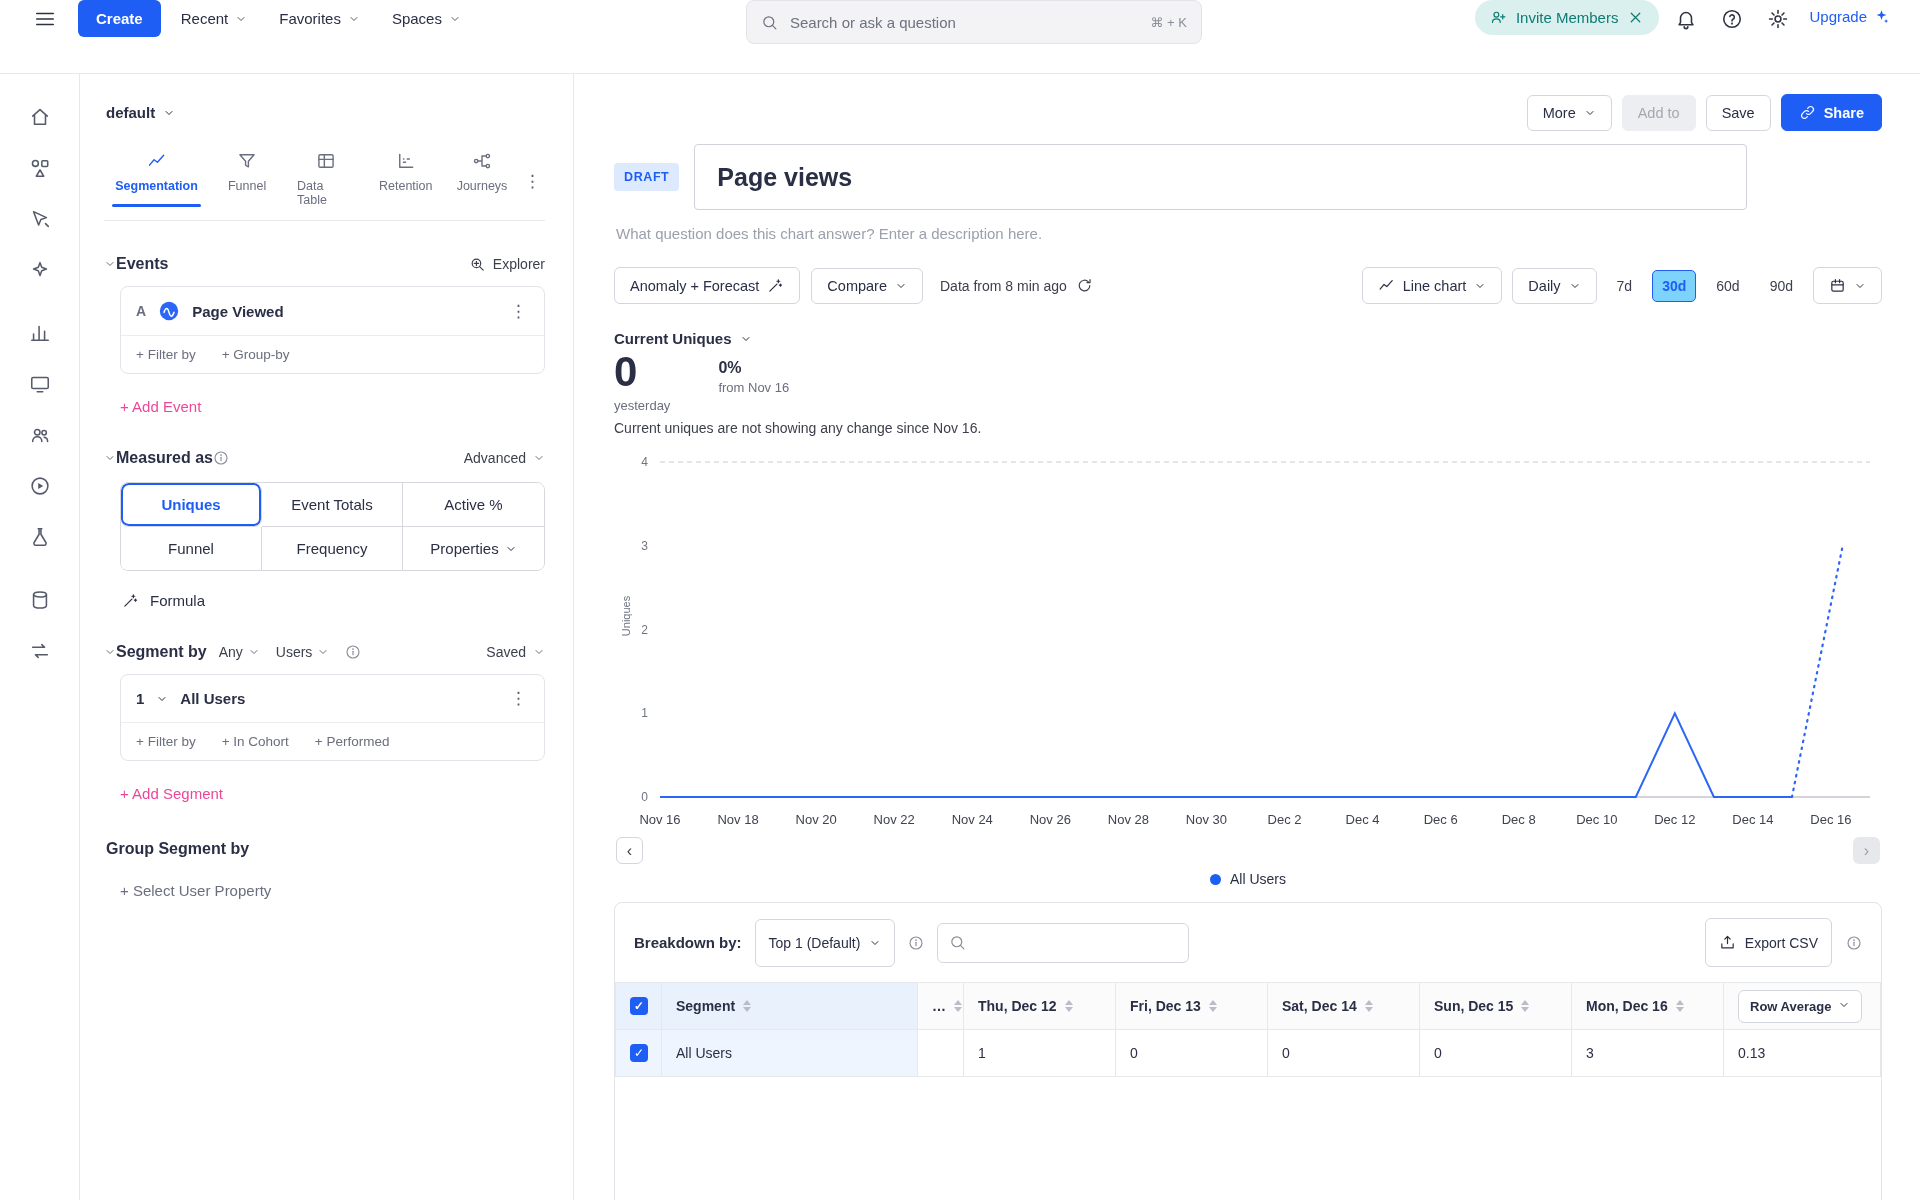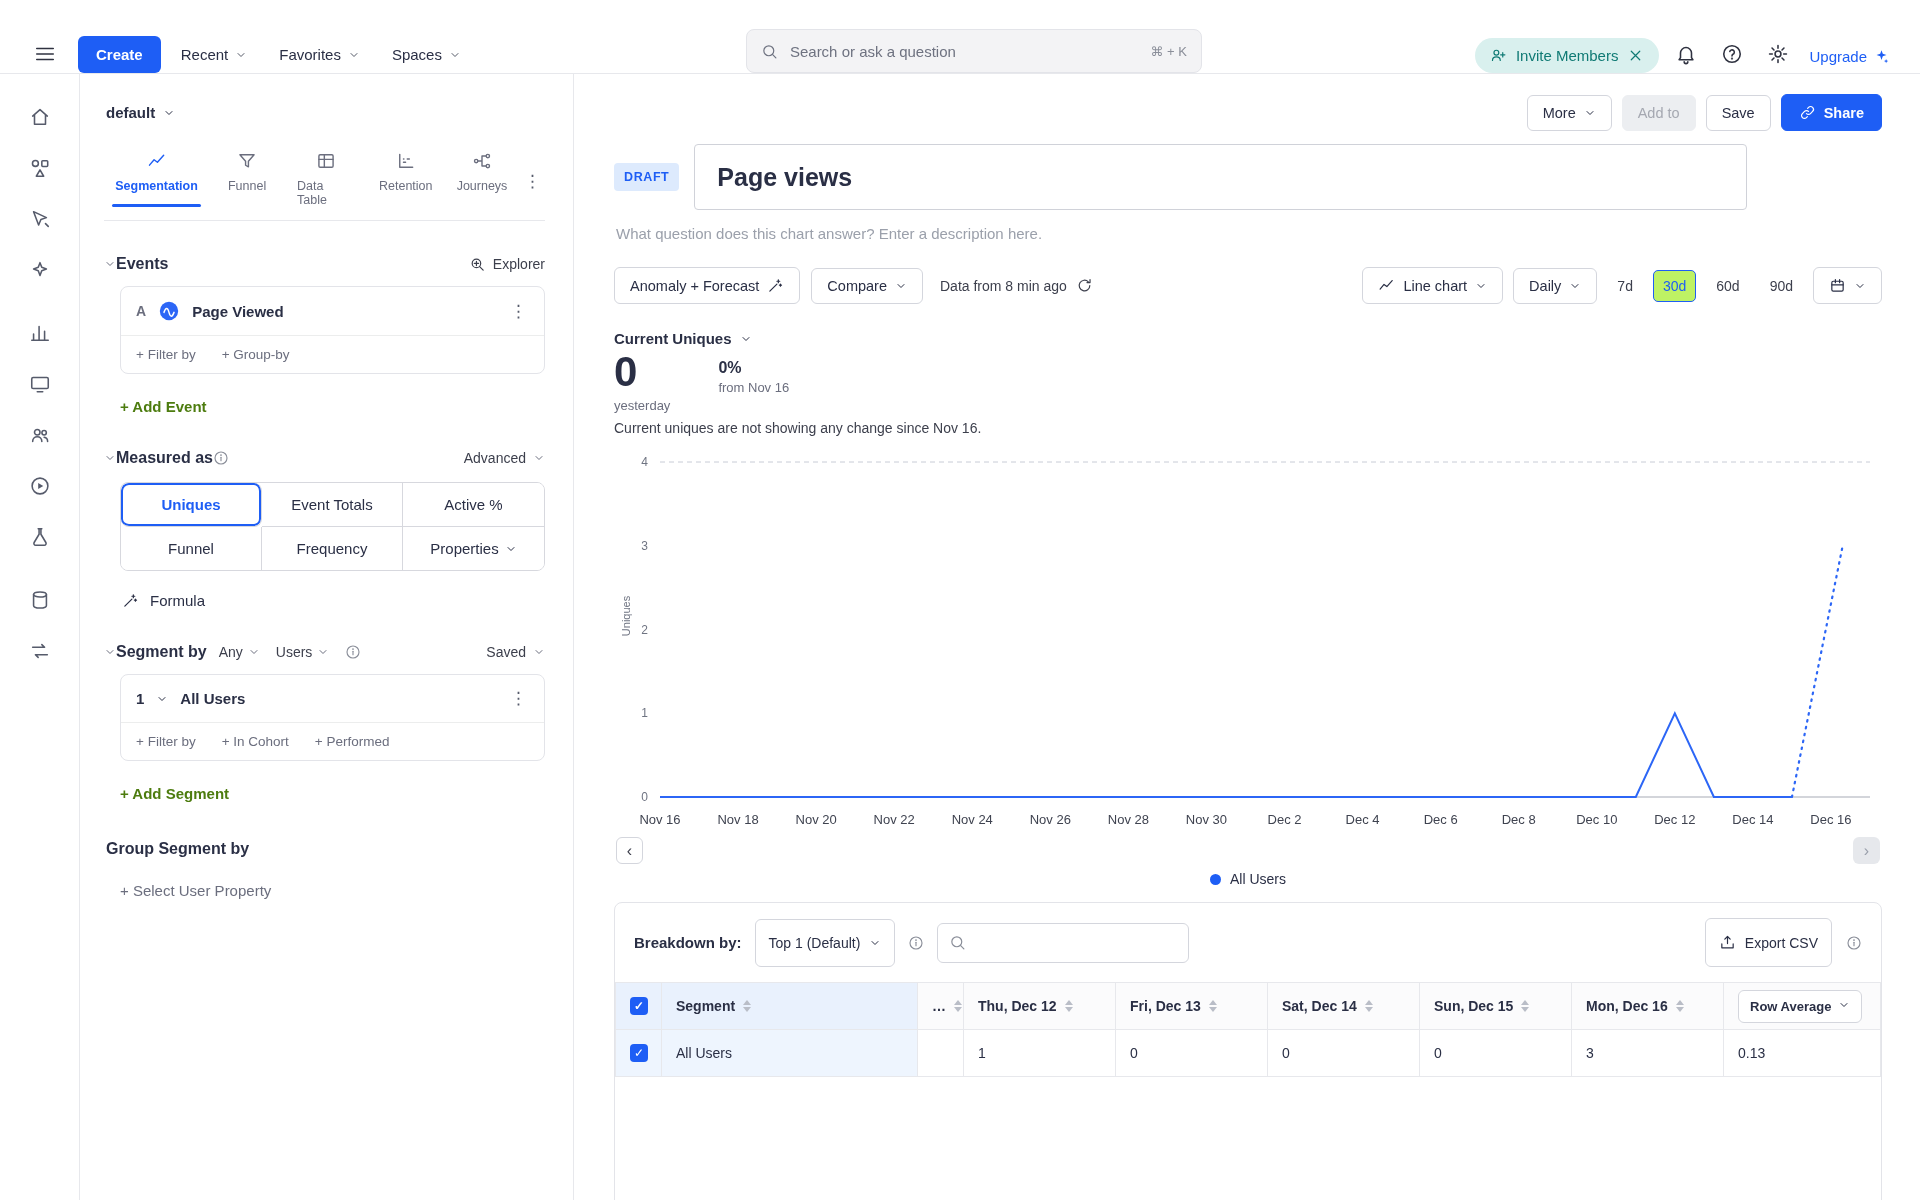--- a/index.html
+++ b/index.html
@@ -5,21 +5,21 @@
 *{box-sizing:border-box}
 html,body{margin:0;padding:0}
 body{width:1920px;height:1200px;overflow:hidden;background:#fff;color:#2a2f45;
      font-family:"Liberation Sans",sans-serif;font-size:15px}
 svg.ic{width:22px;height:22px;stroke:currentColor;fill:none;stroke-width:1.7;stroke-linecap:round;stroke-linejoin:round}
 svg.ic.sm{width:17px;height:17px}
 svg.chev{width:12px;height:12px;stroke:currentColor;fill:none;stroke-width:2;stroke-linecap:round;stroke-linejoin:round}
 button{font-family:inherit;cursor:pointer}
 
 
-.topnav{height:74px;display:flex;align-items:flex-end;padding:0 26px;gap:8px;border-bottom:1px solid #e7e8ec;background:#fff}
+.topnav{height:74px;display:flex;align-items:flex-start;padding:0 26px;gap:8px;border-bottom:1px solid #e7e8ec;background:#fff}
 .icon-btn{display:inline-flex;align-items:center;justify-content:center;background:none;border:none;padding:8px;color:#2f3240;border-radius:6px}
 .btn-create{background:var(--accent-blue,#1e5ef5);color:#fff;border:none;border-radius:6px;padding:10px 18px;font-size:15px;font-weight:600;margin-left:6px}
 .nav-menu{display:inline-flex;align-items:center;gap:7px;padding:10px 12px;color:#2a2f45;font-size:15px;cursor:pointer;border-radius:6px}
 .nav-menu .chev{color:#555a68}
 .nav-spacer{flex:1}
 .searchbar{width:456px;height:44px;background:#f3f3f5;border:1px solid #e3e4e9;border-radius:8px;display:flex;align-items:center;gap:10px;padding:0 14px;color:#6e7280}
 .searchbar input{flex:1;border:none;outline:none;background:transparent;font-size:15px;color:#2a2f45;font-family:inherit}
 .searchbar input::placeholder{color:#6e7280}
 .shortcut{font-size:13px;color:#8a8e99;white-space:nowrap}
 .invite-pill{display:inline-flex;align-items:center;gap:9px;background:var(--teal-bg,#d9f0ee);color:var(--teal-text,#0f7a74);border:none;border-radius:19px;padding:9px 15px;font-size:15px;cursor:pointer}
@@ -45,21 +45,21 @@
 .sec-title{font-size:16px;font-weight:700}
 .sec-right{margin-left:auto;display:inline-flex;align-items:center;gap:7px;color:#3c3f4c;font-size:14px;cursor:pointer}
 .mini-dd{display:inline-flex;align-items:center;gap:5px;font-size:14px;color:#3c3f4c;cursor:pointer}
 .card{border:1px solid #e3e4e9;border-radius:8px;margin:13px 0 0 16px}
 .card-row1{display:flex;align-items:center;gap:12px;padding:13px 15px}
 .card-row2{display:flex;align-items:center;gap:26px;padding:11px 15px;border-top:1px solid #eceded;color:#6b6e7e;font-size:13.5px}
 .card-row2 span{cursor:pointer}
 .event-letter{color:#6b6e7e;font-size:14px;font-weight:600}
 .event-name{font-size:15px;font-weight:600}
 .kebab{margin-left:auto;color:#565b6b;font-size:17px;cursor:pointer;padding:0 2px;background:none;border:none}
-.add-link{display:inline-block;margin:24px 0 0 16px;font-size:15px;font-weight:700;color:#4d7c0f;cursor:pointer}
+.add-link{display:inline-block;margin:24px 0 0 16px;font-size:15px;font-weight:400;color:#ec4899;cursor:pointer}
 .mgrid{display:grid;grid-template-columns:1fr 1fr 1fr;border:1px solid #d7d8de;border-radius:8px;margin:15px 0 0 16px;overflow:hidden;background:#fff}
 .mcell{padding:13px 8px;text-align:center;font-size:15px;color:#2a2f45;border-right:1px solid #d7d8de;border-bottom:1px solid #d7d8de;cursor:pointer;display:flex;align-items:center;justify-content:center;gap:6px;background:#fff}
 .mcell:nth-child(3n){border-right:none}
 .mcell:nth-child(n+4){border-bottom:none}
 .mcell.selected{color:var(--accent-blue,#1e5ef5);font-weight:600;box-shadow:inset 0 0 0 2px var(--accent-blue,#1e5ef5);border-radius:8px}
 .formula-row{display:flex;align-items:center;gap:11px;margin:21px 0 0 18px;font-size:15px;cursor:pointer;color:#2a2f45}
 .seg-head-extra{display:inline-flex;align-items:center;gap:16px;margin-left:12px}
 .seg-num{font-size:15px;font-weight:700}
 .group-title{font-size:16px;font-weight:700;margin:38px 0 0 2px}
 .muted-link{display:inline-block;margin:24px 0 0 16px;color:#6b6e7e;font-size:15px;cursor:pointer}
@@ -73,21 +73,21 @@
 .btn.primary{background:var(--accent-blue,#1e5ef5);border-color:var(--accent-blue,#1e5ef5);color:#fff;font-weight:600;padding:9px 17px}
 .title-row{display:flex;align-items:center;gap:15px;margin-top:13px}
 .draft-badge{background:#ddeafd;color:var(--accent-blue,#1e5ef5);font-size:12.5px;font-weight:700;letter-spacing:.6px;padding:7px 10px;border-radius:4px}
 .title-input{width:1053px;height:66px;border:1px solid #d0d2d9;border-radius:4px;padding:0 22px;font-size:25px;font-weight:600;color:#2a2f45;font-family:inherit;outline:none;background:#fff}
 .desc-input{display:block;width:900px;border:none;outline:none;margin-top:14px;font-size:15px;color:#2a2f45;font-family:inherit;background:transparent}
 .desc-input::placeholder{color:#9ba0ab}
 .toolbar{display:flex;align-items:center;gap:11px;margin-top:24px}
 .freshness{display:inline-flex;align-items:center;gap:9px;color:#3c3f4c;font-size:14px;margin-left:6px}
 .tb-right{margin-left:auto;display:inline-flex;align-items:center;gap:10px}
 .range{padding:7px 9px;border:1px solid transparent;border-radius:5px;background:none;color:#3c3f4c;font-size:14px}
-.range.active{border-color:var(--accent-blue,#1e5ef5);color:var(--accent-blue,#1e5ef5);background:#bef264;font-weight:400}
+.range.active{border-color:var(--accent-blue,#1e5ef5);color:var(--accent-blue,#1e5ef5);background:#7dd3fc;font-weight:700}
 .metric-dd{display:inline-flex;align-items:center;gap:8px;font-size:15px;font-weight:600;margin-top:26px;cursor:pointer}
 .metric-row{display:flex;gap:48px;margin-top:2px}
 .metric-value{font-size:42px;font-weight:600;line-height:1.1}
 .metric-delta{font-size:16px;font-weight:600;margin-top:10px}
 .metric-cap{font-size:13px;color:#6b6e7e;margin-top:3px}
 .metric-note{font-size:14px;color:#3c3f4c;margin-top:7px}
 .chart-wrap{position:relative;margin-top:4px}
 .ylab{position:absolute;left:-8px;top:170px;transform:rotate(-90deg);font-size:11px;color:#6f7482}
 .pag-row{display:flex;justify-content:space-between;margin-top:2px;padding:0 2px}
 .pag{width:27px;height:27px;display:inline-flex;align-items:center;justify-content:center;font-size:16px;border-radius:6px}

